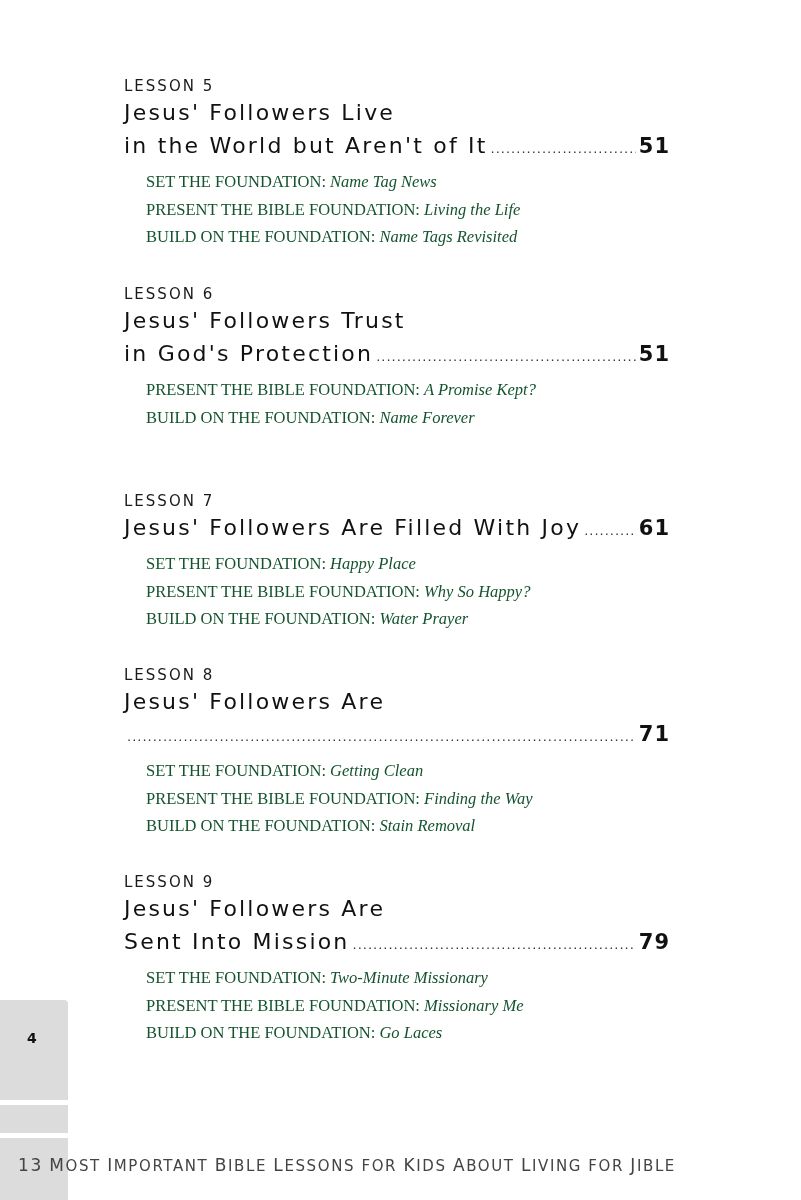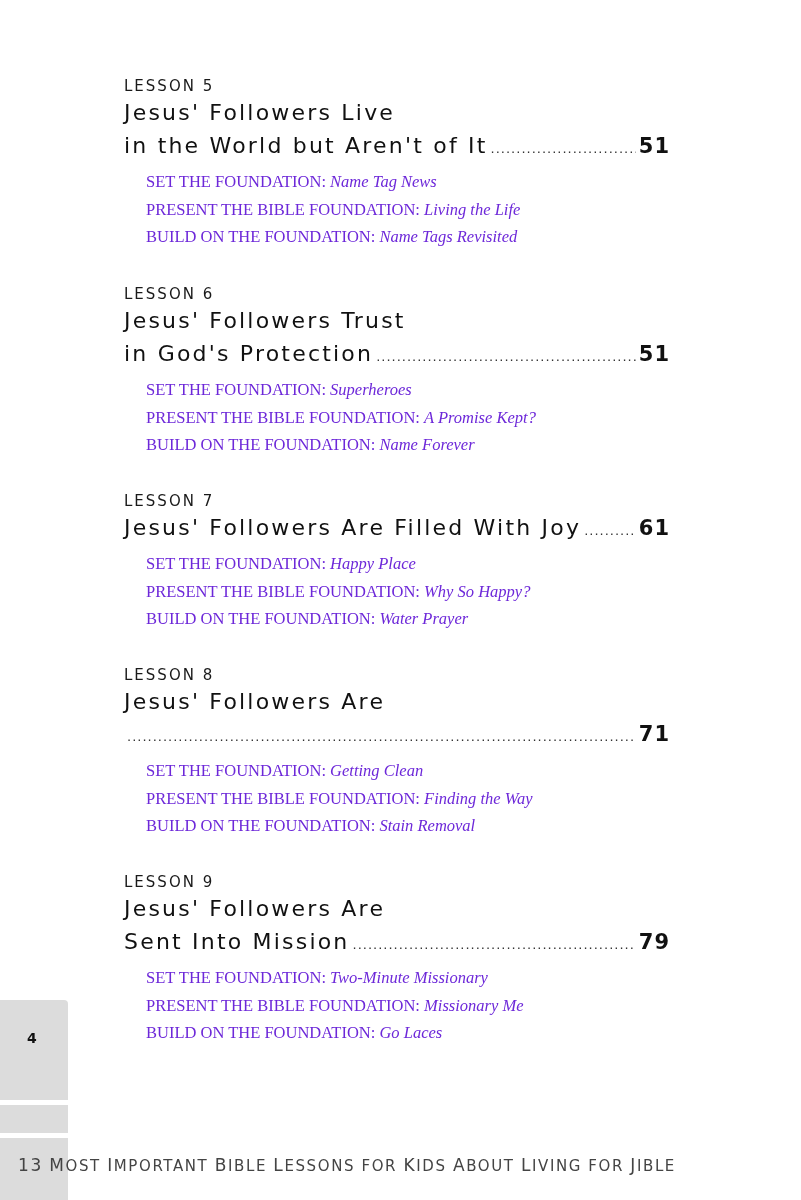--- a/index.html
+++ b/index.html
@@ -27,21 +27,21 @@
       font-family: "DejaVu Sans", sans-serif; font-size: 13px; letter-spacing: 1px;
       color: #333; margin: 0 3px;
     }
     .page-num {
       flex: 0 0 auto; font-family: "DejaVu Sans", sans-serif;
       font-weight: bold; font-size: 21px; letter-spacing: 1px;
     }
     .sub-list { margin-top: 6px; padding-left: 22px; }
     .sub-item {
       font-family: "Liberation Serif", serif; font-size: 16.5px;
-      height: 27.5px; line-height: 27.5px; color: #6d28d9; white-space: nowrap;
+      height: 27.5px; line-height: 27.5px; color: #14532d; white-space: nowrap;
     }
     .sub-name { font-style: italic; }
 
     .side-tab { position: absolute; left: 0; top: 1000px; width: 68px; height: 200px; }
     .tab-block { position: absolute; left: 0; width: 68px; background: #dcdcdc; }
     .page-number {
       position: absolute; left: 27px; top: 1030px;
       font-family: "DejaVu Sans", sans-serif; font-weight: bold; font-size: 14px; color: #111;
     }
     .footer {
@@ -77,21 +77,20 @@
     <div class="lesson-label">LESSON 6</div>
     <div class="title-line">
       <span class="title-text">Jesus' Followers Trust</span>
     </div>
     <div class="title-line">
       <span class="title-text">in God's Protection</span>
       <span class="leader">........................................................................................................</span>
       <span class="page-num">51</span>
     </div>
     <div class="sub-list">
-      <div class="sub-item"><span>SET THE FOUNDATION:</span> <span class="sub-name">Superheroes</span></div>
       <div class="sub-item"><span>PRESENT THE BIBLE FOUNDATION:</span> <span class="sub-name">A Promise Kept?</span></div>
       <div class="sub-item"><span>BUILD ON THE FOUNDATION:</span> <span class="sub-name">Name Forever</span></div>
     </div>
   </div>
 
   <div class="lesson" style="top:491px;">
     <div class="lesson-label">LESSON 7</div>
     <div class="title-line">
       <span class="title-text">Jesus' Followers Are Filled With Joy</span>
       <span class="leader">........................................................................................................</span>

